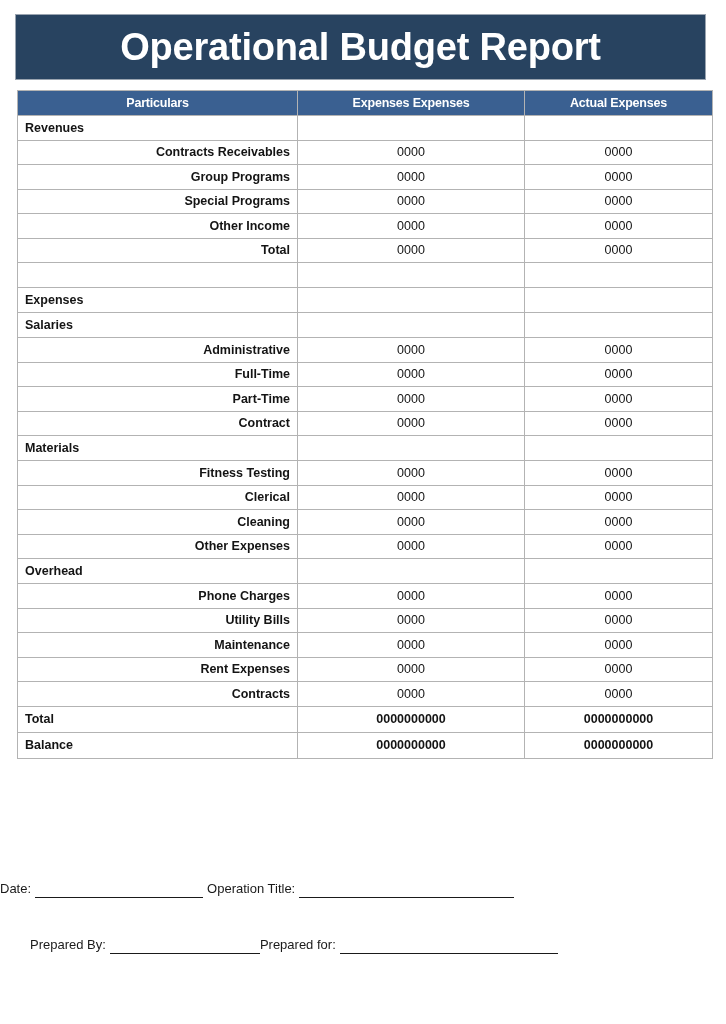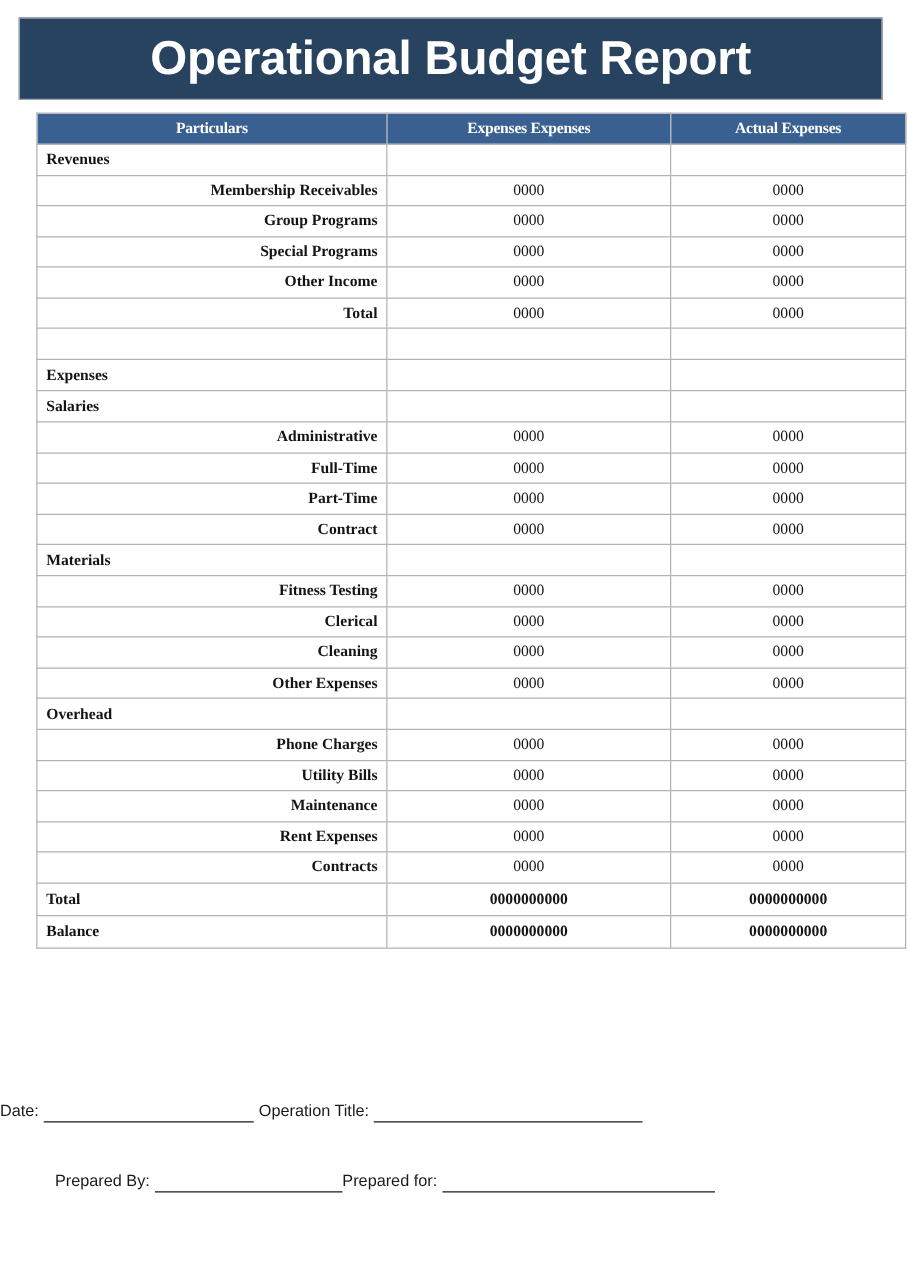--- a/index.html
+++ b/index.html
@@ -41,26 +41,25 @@
     font-size: 38px;
     font-weight: bold;
     letter-spacing: -0.2px;
     line-height: 1;
     white-space: nowrap;
   }
 
   
   .budget-table {
     position: absolute;
-    left: 29px;
+    left: 17px;
     top: 90px;
     width: 695px;
     border-collapse: collapse;
     table-layout: fixed;
-    font-family: Liberation Serif, serif;
   }
   .budget-table col.c-particulars { width: 280px; }
   .budget-table col.c-budgeted    { width: 227px; }
   .budget-table col.c-actual      { width: 188px; }
 
   .budget-table th,
   .budget-table td {
     border: 1px solid #b3b3b3;
     padding: 0;
     height: 24.5px;
@@ -112,21 +111,21 @@
     width: 726px;
   }
   .footer-row {
     display: flex;
     align-items: flex-end;
     font-size: 13px;
     color: #1a1a1a;
     white-space: nowrap;
   }
   .footer-row.row1 { height: 30px; }
-  .footer-row.row2 { padding-left: 44px; height: 30px; margin-top: 26px; }
+  .footer-row.row2 { padding-left: 30px; height: 30px; margin-top: 26px; }
   .f-label { line-height: 18px; }
   .rule {
     border-bottom: 1.5px solid #1a1a1a;
     height: 15px;
     display: inline-block;
   }
   .rule.r-date     { width: 168px; margin: 0 4px 0 4px; }
   .rule.r-optitle  { width: 215px; margin: 0 0 0 4px; }
   .rule.r-prepby   { width: 150px; margin: 0 0 0 4px; }
   .rule.r-prepfor  { width: 218px; margin: 0 0 0 4px; }
@@ -153,21 +152,21 @@
         <th>Actual Expenses</th>
       </tr>
     </thead>
     <tbody id="table-body">
         <tr class="cat-row">
           <td class="label cat">Revenues</td>
           <td class="num"></td>
           <td class="num"></td>
         </tr>
         <tr class="item-row">
-          <td class="label item">Membership Receivables</td>
+          <td class="label item">Contracts Receivables</td>
           <td class="num">0000</td>
           <td class="num">0000</td>
         </tr>
         <tr class="item-row">
           <td class="label item">Group Programs</td>
           <td class="num">0000</td>
           <td class="num">0000</td>
         </tr>
         <tr class="item-row">
           <td class="label item">Special Programs</td>

